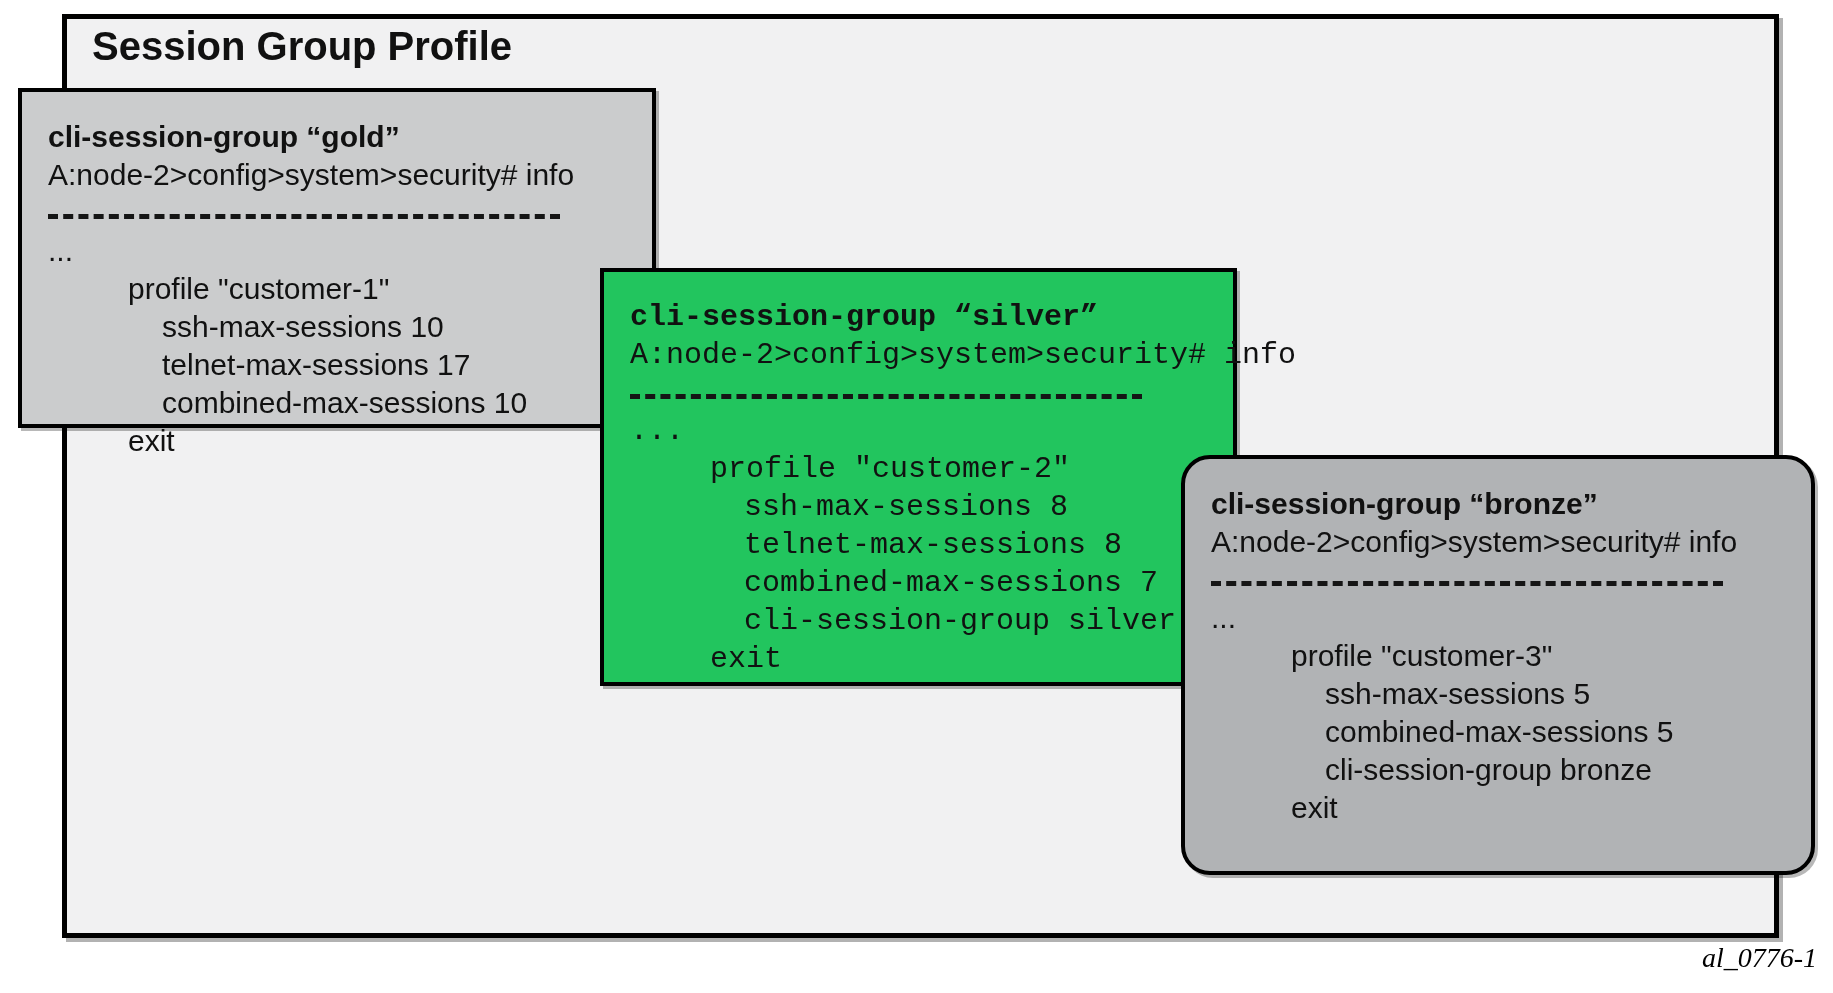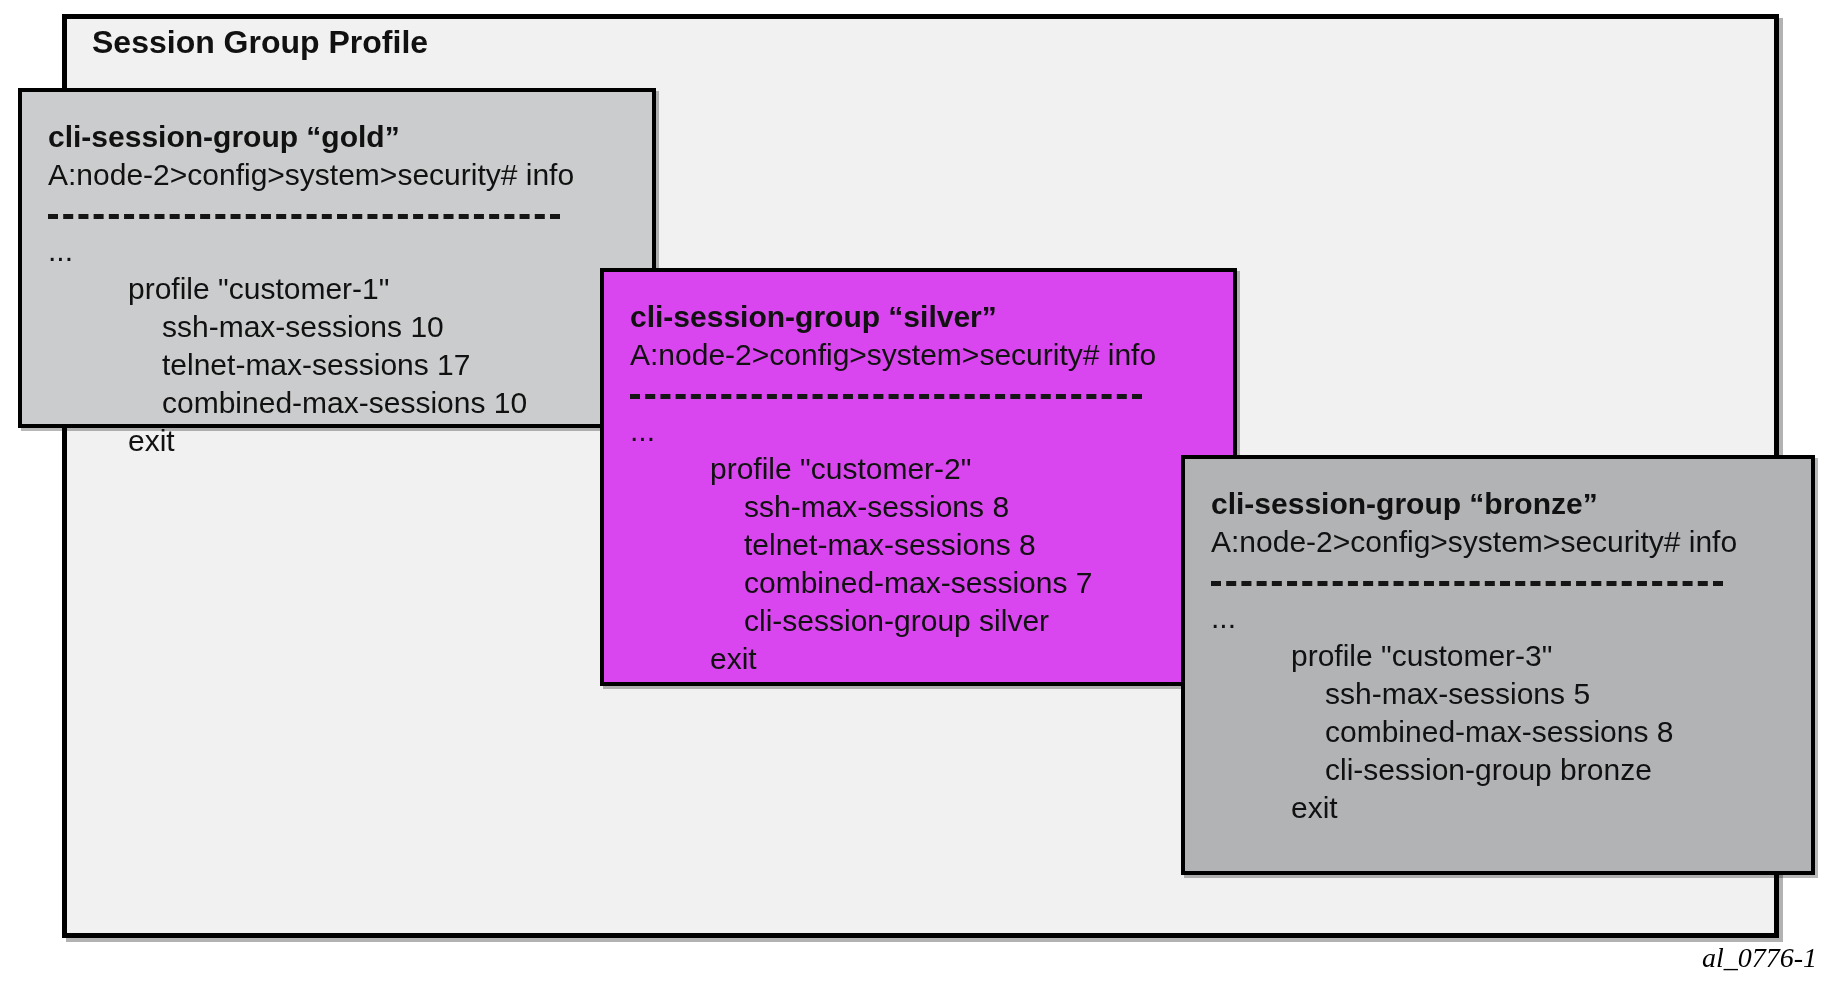--- a/index.html
+++ b/index.html
@@ -18,37 +18,37 @@
     width: 1717px; height: 924px;
     background: #f1f1f2;
     border: 5px solid #000;
     box-sizing: border-box;
     box-shadow: 4px 4px 0 rgba(0,0,0,0.30);
     z-index: 1;
   }
   .figure-title {
     position: absolute;
     left: 92px; top: 24px;
-    font-size: 32px;
+    font-size: 40px;
     font-weight: bold;
     z-index: 2;
     white-space: nowrap;
   }
   .panel {
     position: absolute;
     border: 4px solid #000;
     box-sizing: border-box;
     box-shadow: 3px 3px 0 rgba(0,0,0,0.28);
     padding: 26px 16px 16px 26px;
     font-size: 30px;
     line-height: 38px;
   }
   .panel-gold   { left: 18px;   top: 88px;  width: 638px; height: 340px; z-index: 2; }
   .panel-silver { left: 600px;  top: 268px; width: 637px; height: 418px; z-index: 3; }
-  .panel-bronze { left: 1181px; top: 455px; width: 634px; height: 420px; z-index: 4; }
+  .panel-bronze { left: 1181px; top: 455px; width: 634px; height: 420px; z-index: 4; border-radius: 29px; }
   .line { height: 38px; white-space: nowrap; overflow: visible; }
   .heading { font-weight: bold; }
   .dash-row { display: flex; align-items: center; }
   .dash-rule {
     width: 512px;
     border-top: 5px dashed #151515;
     margin-top: 6px;
   }
   .ind1 { padding-left: 80px; }
   .ind2 { padding-left: 114px; }
@@ -78,21 +78,21 @@
         <div class="dash-rule"></div>
       </div>
     <div class="line">...</div>
     <div class="line ind1">profile "customer-1"</div>
     <div class="line ind2">ssh-max-sessions 10</div>
     <div class="line ind2">telnet-max-sessions 17</div>
     <div class="line ind2">combined-max-sessions 10</div>
     <div class="line ind1">exit</div>
   </div>
 
-  <div class="panel panel-silver" style="background: #d946ef;">
+  <div class="panel panel-silver" style="background: #22c55e; font-family: Liberation Mono, monospace;">
     <div class="line heading">cli-session-group “silver”</div>
     <div class="line">A:node-2&gt;config&gt;system&gt;security# info</div>
     <div class="line dash-row">
         <div class="dash-rule"></div>
       </div>
     <div class="line">...</div>
     <div class="line ind1">profile "customer-2"</div>
     <div class="line ind2">ssh-max-sessions 8</div>
     <div class="line ind2">telnet-max-sessions 8</div>
     <div class="line ind2">combined-max-sessions 7</div>
@@ -102,20 +102,20 @@
 
   <div class="panel panel-bronze" style="background: rgb(177, 179, 181);">
     <div class="line heading">cli-session-group “bronze”</div>
     <div class="line">A:node-2&gt;config&gt;system&gt;security# info</div>
     <div class="line dash-row">
         <div class="dash-rule"></div>
       </div>
     <div class="line">...</div>
     <div class="line ind1">profile "customer-3"</div>
     <div class="line ind2">ssh-max-sessions 5</div>
-    <div class="line ind2">combined-max-sessions 8</div>
+    <div class="line ind2">combined-max-sessions 5</div>
     <div class="line ind2">cli-session-group bronze</div>
     <div class="line ind1">exit</div>
   </div>
 
   <div class="figure-caption">al_0776-1</div>
 
 </div>
 
 </body></html>

